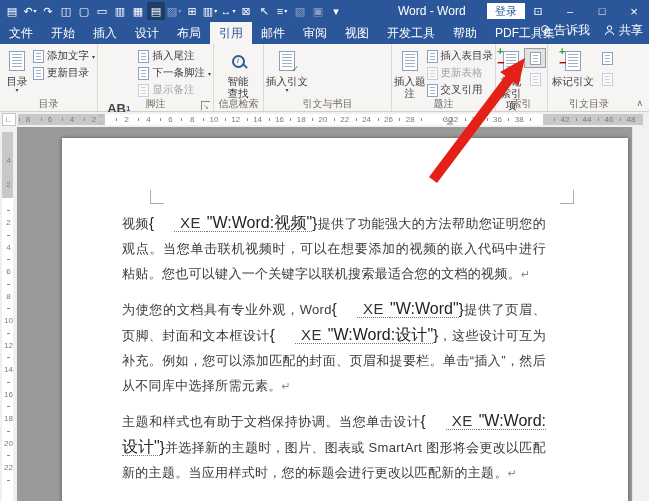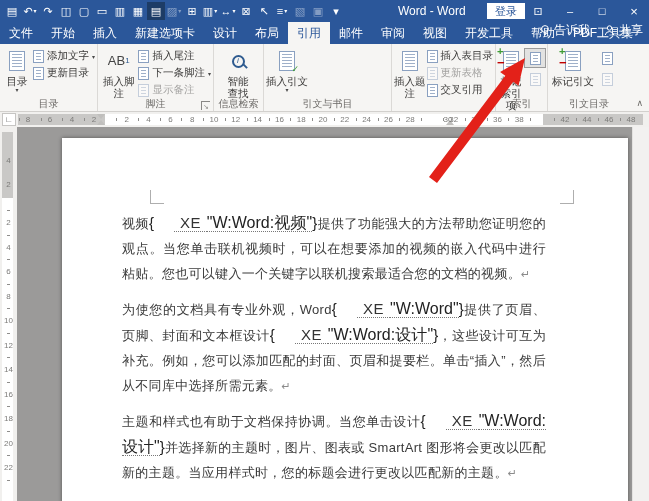--- a/index.html
+++ b/index.html
@@ -36,21 +36,21 @@
   .sbtn.disabled, .bbtn.disabled { opacity:.45; }
   .dd { font-size:6px; color:#4a4a4a; }
   .pg { position:relative; display:inline-block; width:11px; height:13px; background:#fff; border:1px solid #8aa0c0; flex:none; }
   .pg::after { content:""; position:absolute; left:2px; right:2px; top:2px; height:8px;
     background:repeating-linear-gradient(to bottom,#9fb0c9 0,#9fb0c9 1px,transparent 1px,transparent 3px); }
   .pg.big { width:16px; height:20px; } .pg.big::after { height:13px; }
   .mk { position:absolute; font-weight:bold; line-height:1; }
   .mk.plus { top:-6px; left:-7px; color:#3f9c35; font-size:11px; }
   .mk.minus { top:4px; left:-7px; color:#c00000; font-size:13px; }
   .mk.check { bottom:-4px; right:-5px; color:#3f9c35; font-size:9px; }
-  .ab1 { font-size:13px; font-weight:normal; color:#444; }
+  .ab1 { font-size:13px; font-weight:bold; color:#444;margin-top:48px; }
   .ab1 sup { color:#2f5b8f; font-size:8px; }
   .lens { position:relative; width:13px; height:13px; border:2px solid #2f5b8f; border-radius:50%; display:inline-flex; align-items:center; justify-content:center; color:#2f5b8f; font-size:8px; font-style:italic; }
   .lens::after { content:""; position:absolute; width:6px; height:2px; background:#2f5b8f; right:-5px; bottom:-1px; transform:rotate(45deg); }
   .combo { display:inline-flex; align-items:center; justify-content:space-between; width:56px; height:15px; background:#fff; border:1px solid #a8a8a8; font-size:10px; color:#333; padding:0 3px; }
   .combo .ca { font-size:7px; color:#666; }
   .lnch { position:absolute; right:3px; bottom:1px; width:9px; height:9px; border-top:1px solid #8a8886; border-left:1px solid #8a8886; color:#8a8886; font-size:7px; line-height:9px; text-align:center; }
   .iconbtn { width:22px; height:20px; display:flex; align-items:center; justify-content:center; }
   .iconbtn.hl { background:#e2e2e1; border:1px solid #9b9b9b; }
   .chev { position:absolute; right:6px; bottom:3px; color:#6b6966; font-size:9px; }
 
@@ -119,21 +119,20 @@
     <div class="wc wc-disp">⊡</div>
     <div class="wc wc-min">–</div>
     <div class="wc wc-max">□</div>
     <div class="wc wc-close">×</div>
   </div>
 
   <div class="tabbar">
     <div class="rtab">文件</div>
       <div class="rtab">开始</div>
       <div class="rtab">插入</div>
-      <div class="rtab">新建选项卡</div>
       <div class="rtab">设计</div>
       <div class="rtab">布局</div>
       <div class="rtab active">引用</div>
       <div class="rtab">邮件</div>
       <div class="rtab">审阅</div>
       <div class="rtab">视图</div>
       <div class="rtab">开发工具</div>
       <div class="rtab">帮助</div>
       <div class="rtab">PDF工具集</div>
       <div class="tab-right">
@@ -243,20 +242,21 @@
         </div>
         <div class="sbtn disabled">
           <span class="pg"></span>
           <span>更新表格</span>
         </div>
         <div class="sbtn">
           <span class="pg"></span>
           <span>交叉引用</span>
         </div>
       </div>
+      <div class="glabel">题注</div>
     </div>
 
     <div class="grp" style="width:52px">
       <div class="bbtn" style="width:26px">
         <span class="ic">
             <span class="pg big">
               <span class="mk plus">+</span>
               <span class="mk minus">−</span>
             </span>
           </span>

